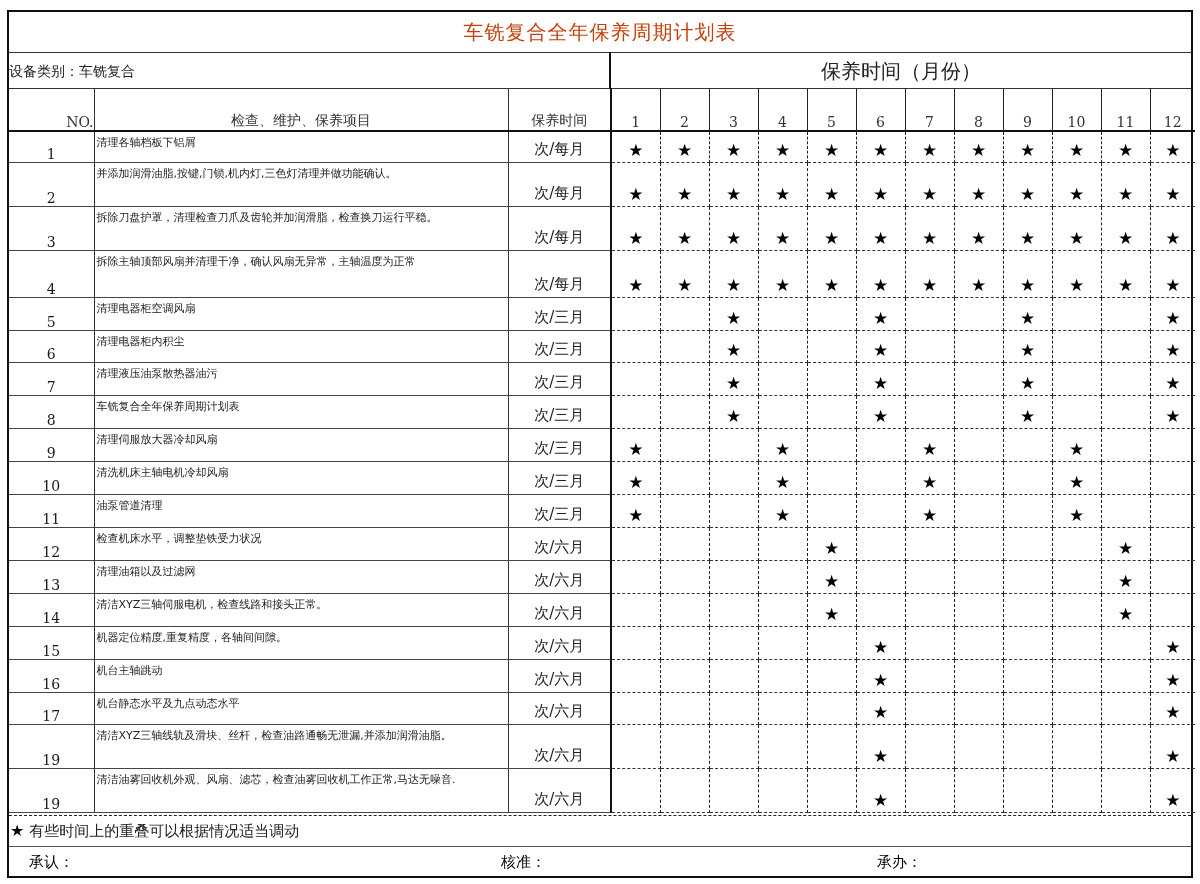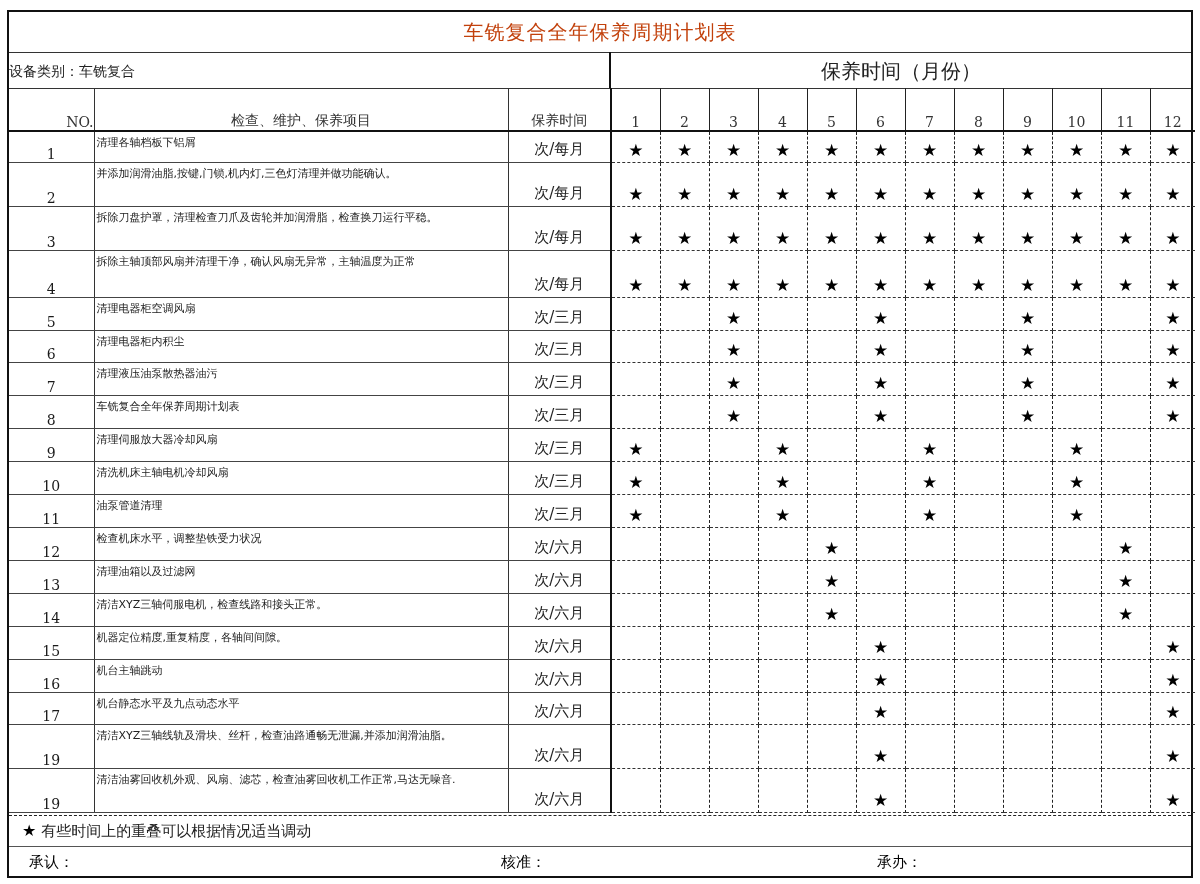--- a/index.html
+++ b/index.html
@@ -33,21 +33,21 @@
   td.m { text-align: center; vertical-align: bottom; font-size: 17px; padding-bottom: 2px !important;
          border-right: 1.5px dashed #222; border-bottom: 1.5px dashed #333; color: #000; }
   td.m.last { border-right: none; }
   th.hn { border-right: 1.5px solid #333; }
   th.hi { border-right: 1.5px solid #333; text-align: center; }
   th.hc { border-right: 2px solid #111; }
   th.hm { border-right: 1.5px solid #222; font-family: "DejaVu Serif", "Liberation Serif", serif; }
   th.hm.last { border-right: none; }
   .note-row { position: absolute; left: 0; top: 803px; width: 100%; height: 32px;
               border-top: 1.5px dashed #222; border-bottom: 1.5px solid #555; box-sizing: border-box;
-              font-size: 15px; line-height: 30px; color: #222; padding-left: 12px; }
+              font-size: 15px; line-height: 30px; color: #222; }
   .note-row .star { font-size: 16px; margin-left: 1px; color: #000; }
   .sign-row { position: absolute; left: 0; top: 835px; width: 100%; height: 31px;
               font-size: 15px; line-height: 31px; color: #000000; }
   .sign { position: absolute; top: 0; }
 </style>
 </head>
 <body>
 
 <div class="sheet">
   <div class="title-row">

